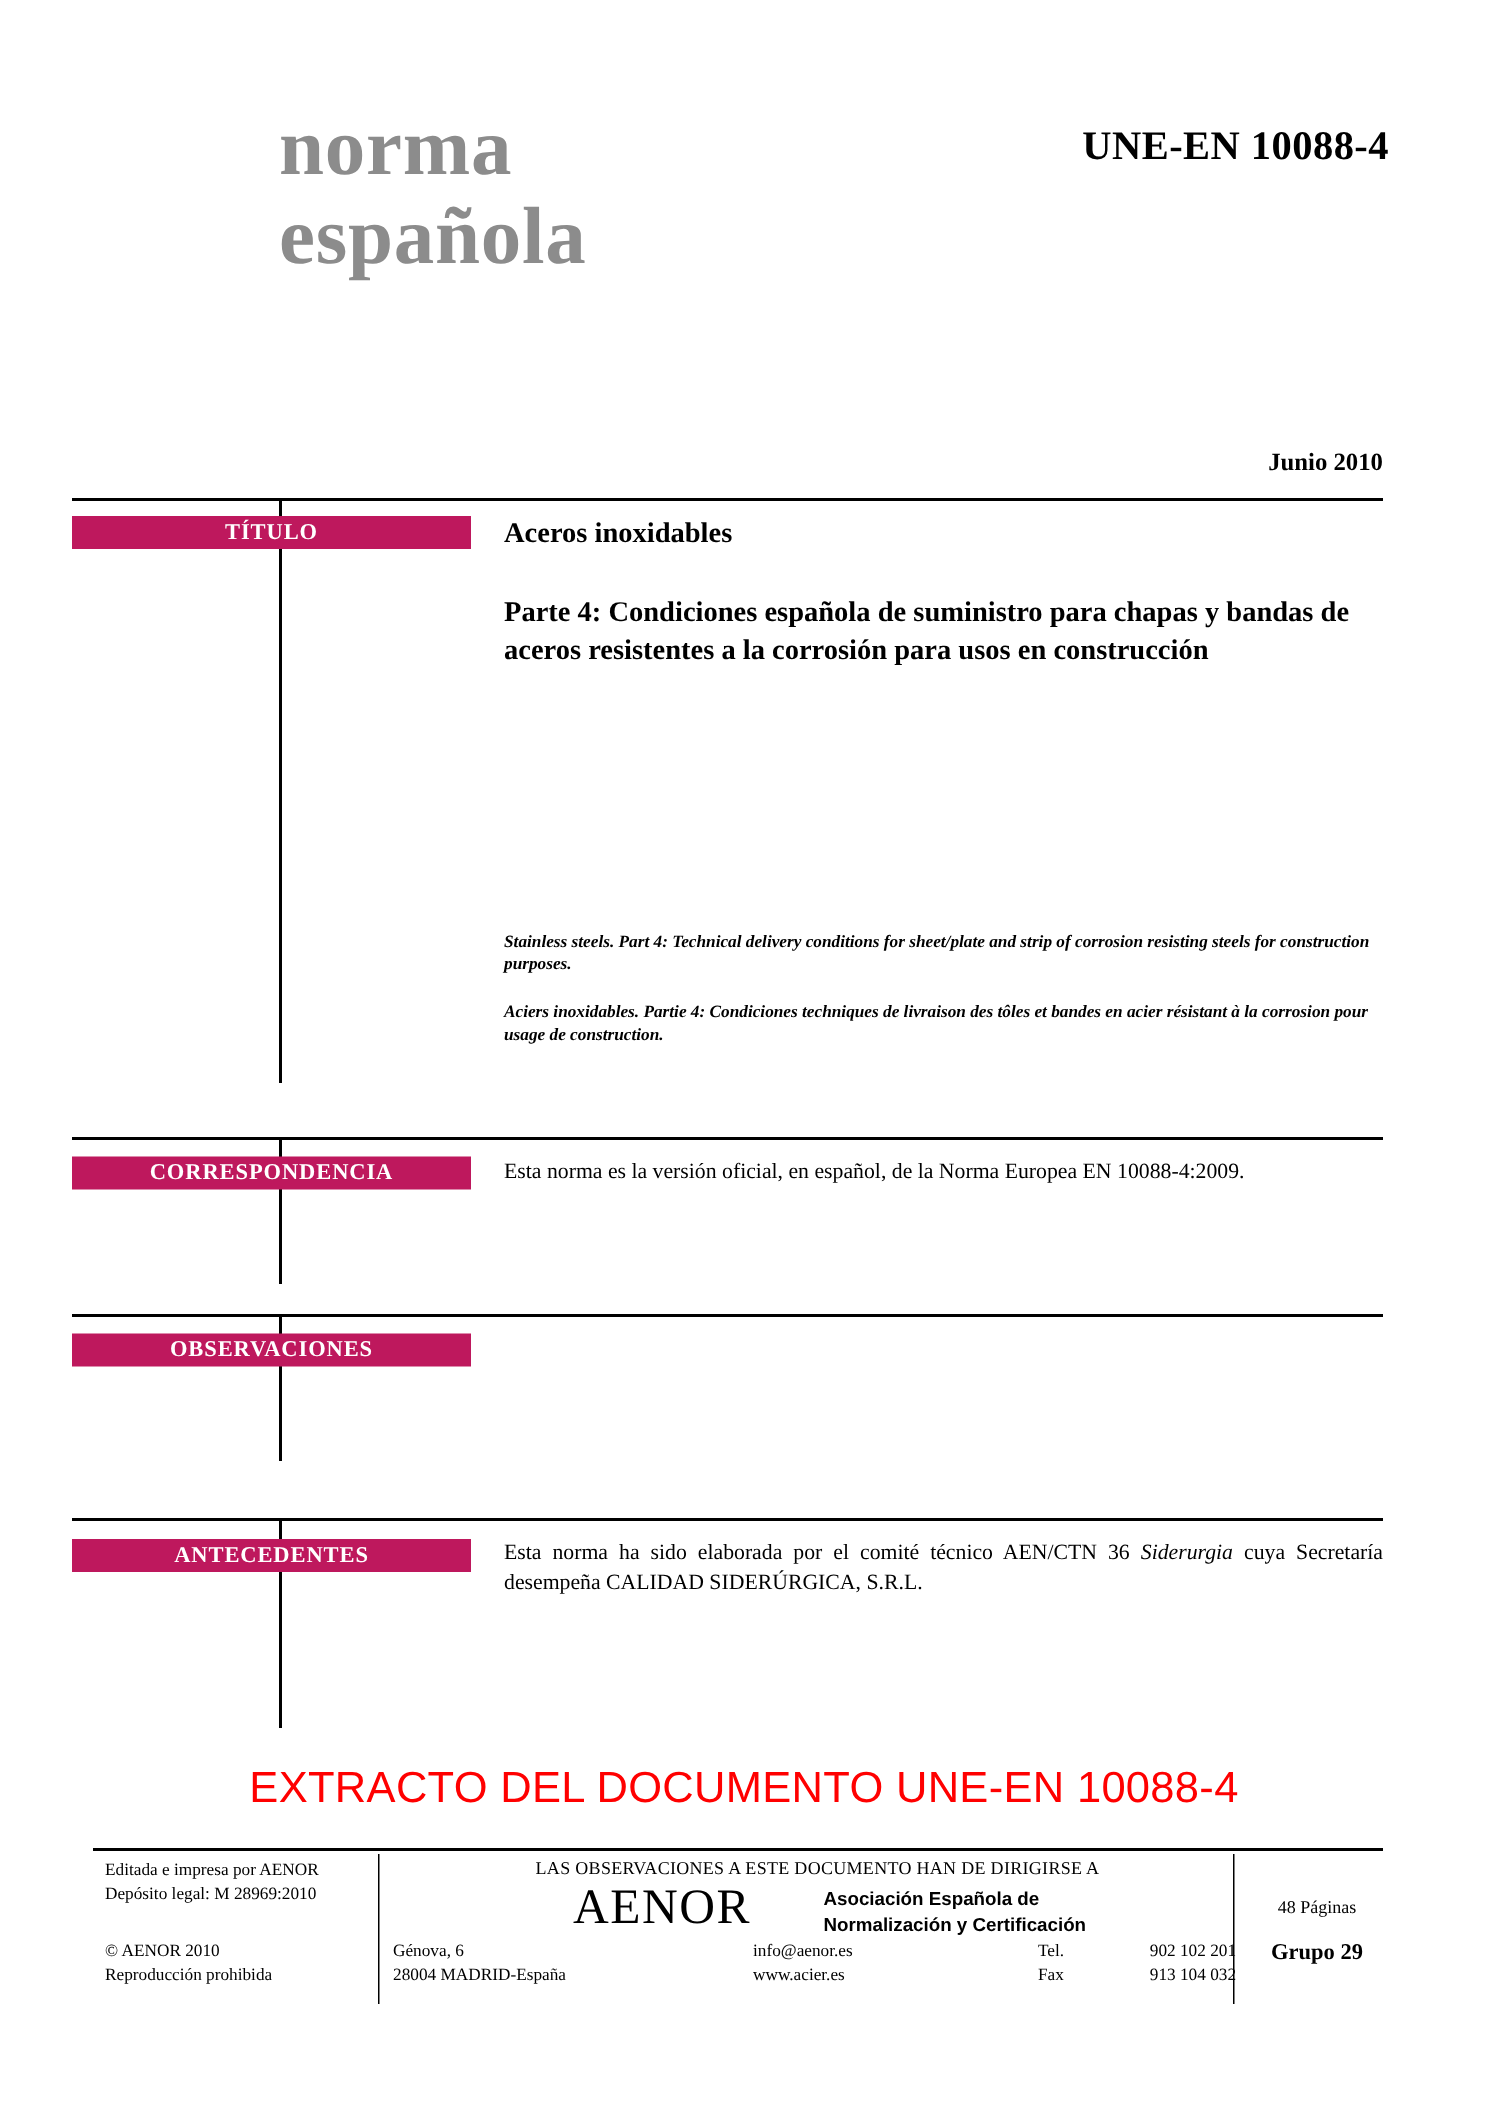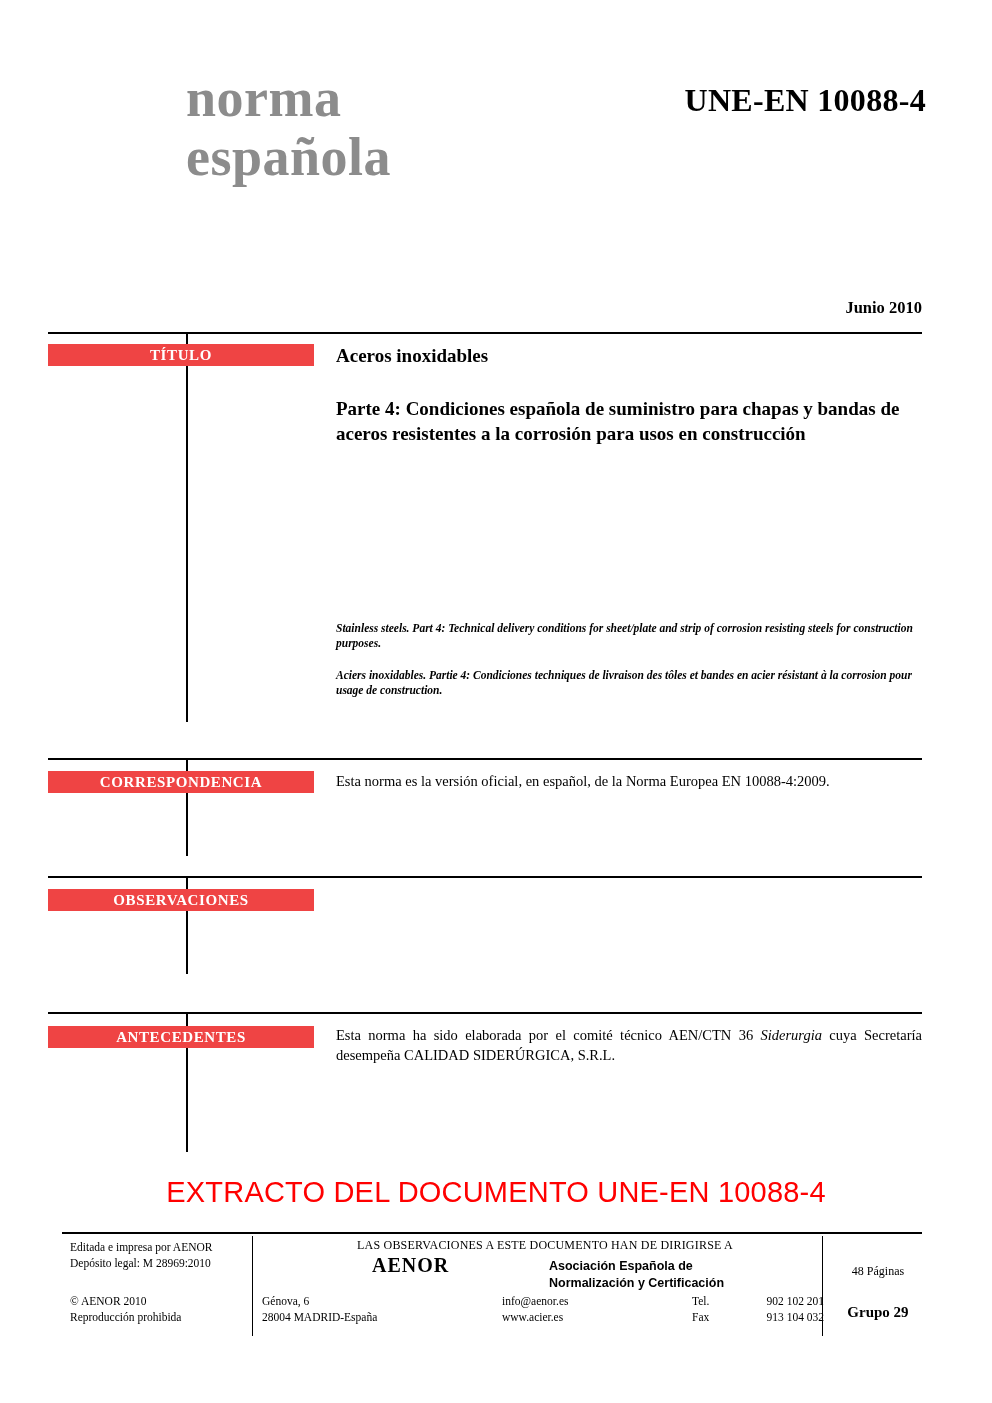--- a/index.html
+++ b/index.html
@@ -37,21 +37,21 @@
     line-height: 1.05;
     letter-spacing: 0.5px;
   }
   .brand-line2 {
     margin-top: 2px;
   }
   .doc-code {
     position: absolute;
     right: 0;
     top: 12px;
-    font-size: 32px;
+    font-size: 27px;
     font-weight: bold;
     color: #000;
     letter-spacing: 0.3px;
   }
 
   
   .date-line {
     position: absolute;
     right: 70px;
     top: 298px;
@@ -68,21 +68,21 @@
   .vrule {
     position: absolute;
     background: #000;
     width: 2px;
     left: 186px;
   }
 
   
   .tag {
     position: absolute;
-    background: #ef4444;
+    background: #be185d;
     color: #fff;
     font-size: 15px;
     font-weight: bold;
     letter-spacing: 0.6px;
     height: 22px;
     line-height: 22px;
     text-align: center;
     left: 48px;
     width: 266px;
   }
@@ -165,25 +165,24 @@
     position: absolute;
     left: 258px;
     top: 6px;
     width: 450px;
     text-align: center;
     font-size: 12px;
     letter-spacing: 0.2px;
   }
   .f-aenor {
     position: absolute;
-    left: 310px;
+    left: 320px;
     top: 22px;
-    font-size: 20px;
+    font-size: 33px;
     letter-spacing: 1px;
-    font-weight: bold;
   }
   .f-aenor-sub {
     position: absolute;
     left: 487px;
     top: 26px;
     font-family: "Liberation Sans", sans-serif;
     font-size: 12.5px;
     font-weight: bold;
     line-height: 1.35;
     color: #000;
@@ -218,21 +217,21 @@
     position: absolute;
     left: 772px;
     top: 32px;
     width: 88px;
     text-align: center;
     font-size: 12px;
   }
   .f-grupo {
     position: absolute;
     left: 772px;
-    top: 72px;
+    top: 62px;
     width: 88px;
     text-align: center;
     font-size: 15px;
     font-weight: bold;
   }
   .f-vsep {
     position: absolute;
     background: #000;
     width: 1.2px;
   }

